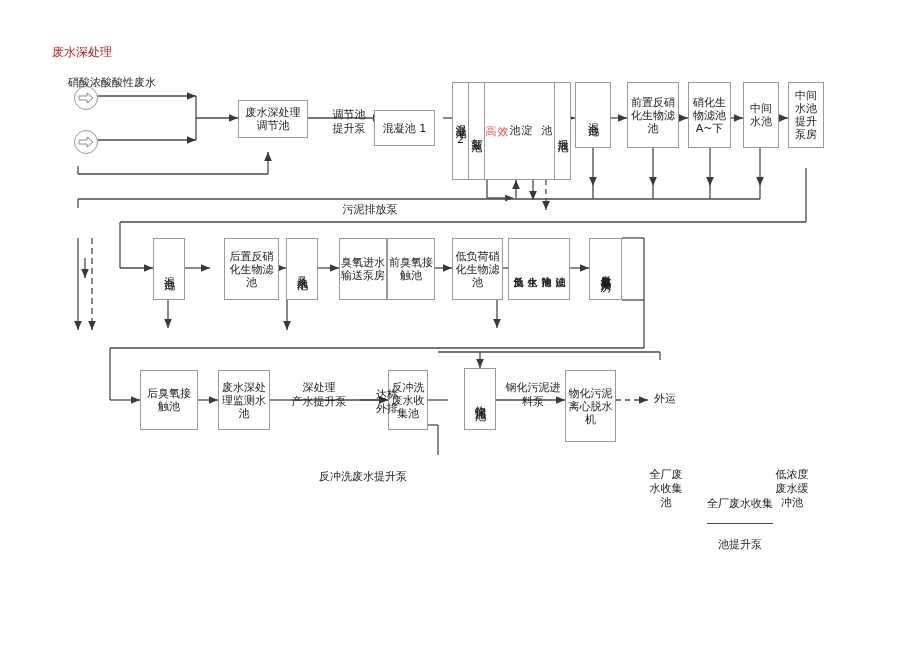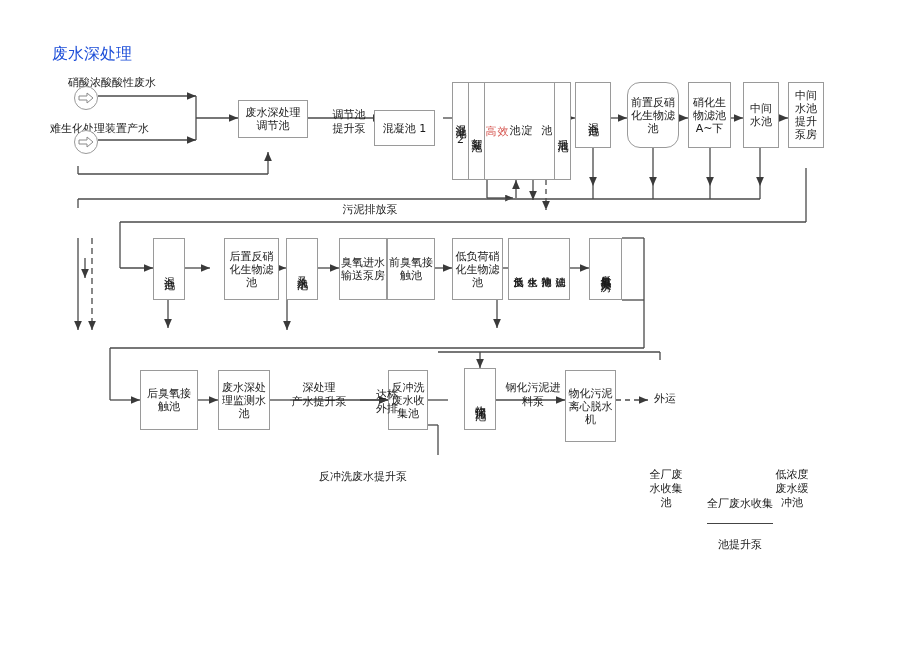--- a/index.html
+++ b/index.html
@@ -59,22 +59,22 @@
     font-size:11px;
     line-height:14px;
     color:#1a1a1a;
     white-space:pre-line;
     text-align:center;
     z-index:4;
   }
   .lbl.left{text-align:left;}
   .title{
     position:absolute;
-    font-size:16px;
-    color:#1d4ed8;
+    font-size:12px;
+    color:#b91c1c;
     z-index:4;
   }
   .red{color:#d4504a;}
   .ul{border-bottom:1px solid #444;padding-bottom:12px;}
 
   .pump{
     position:absolute;
     width:22px;height:22px;
     border:1px solid #9a9a9a;
     border-radius:50%;
@@ -210,21 +210,20 @@
 
   <div class="title" style="left:52px;top:44px;">废水深处理</div>
 
   <div class="lbl left" style="left:68px;top:76px;width:170px;">硝酸浓酸酸性废水</div>
   <div class="pump" style="left:74px;top:86px;">
     <svg width="16" height="12" viewBox="0 0 16 12">
         <path d="M1,4 L9,4 L9,1 L15,6 L9,11 L9,8 L1,8 z" fill="none" stroke="#8a8a8a" stroke-width="1"></path>
       </svg>
   </div>
 
-  <div class="lbl left" style="left:50px;top:122px;width:190px;">难生化处理装置产水</div>
   <div class="pump" style="left:74px;top:130px;">
     <svg width="16" height="12" viewBox="0 0 16 12">
         <path d="M1,4 L9,4 L9,1 L15,6 L9,11 L9,8 L1,8 z" fill="none" stroke="#8a8a8a" stroke-width="1"></path>
       </svg>
   </div>
 
   <div class="node" style="left:238px;top:100px;width:70px;height:38px;">
     <span>废水深处理
 调节池</span>
   </div>
@@ -250,21 +249,21 @@
     </div>
     <div class="cell">
       <span class="vtext">后混池</span>
     </div>
   </div>
 
   <div class="node" style="left:575px;top:82px;width:36px;height:66px;">
     <span class="vtext">混合池</span>
   </div>
 
-  <div class="node" style="left:627px;top:82px;width:52px;height:66px;border-radius:13px;">
+  <div class="node" style="left:627px;top:82px;width:52px;height:66px;">
     <span>前置反硝化生物滤池</span>
   </div>
 
   <div class="node" style="left:688px;top:82px;width:43px;height:66px;">
     <span>硝化生物滤池A~下</span>
   </div>
 
   <div class="node" style="left:743px;top:82px;width:36px;height:66px;">
     <span>中间水池</span>
   </div>

